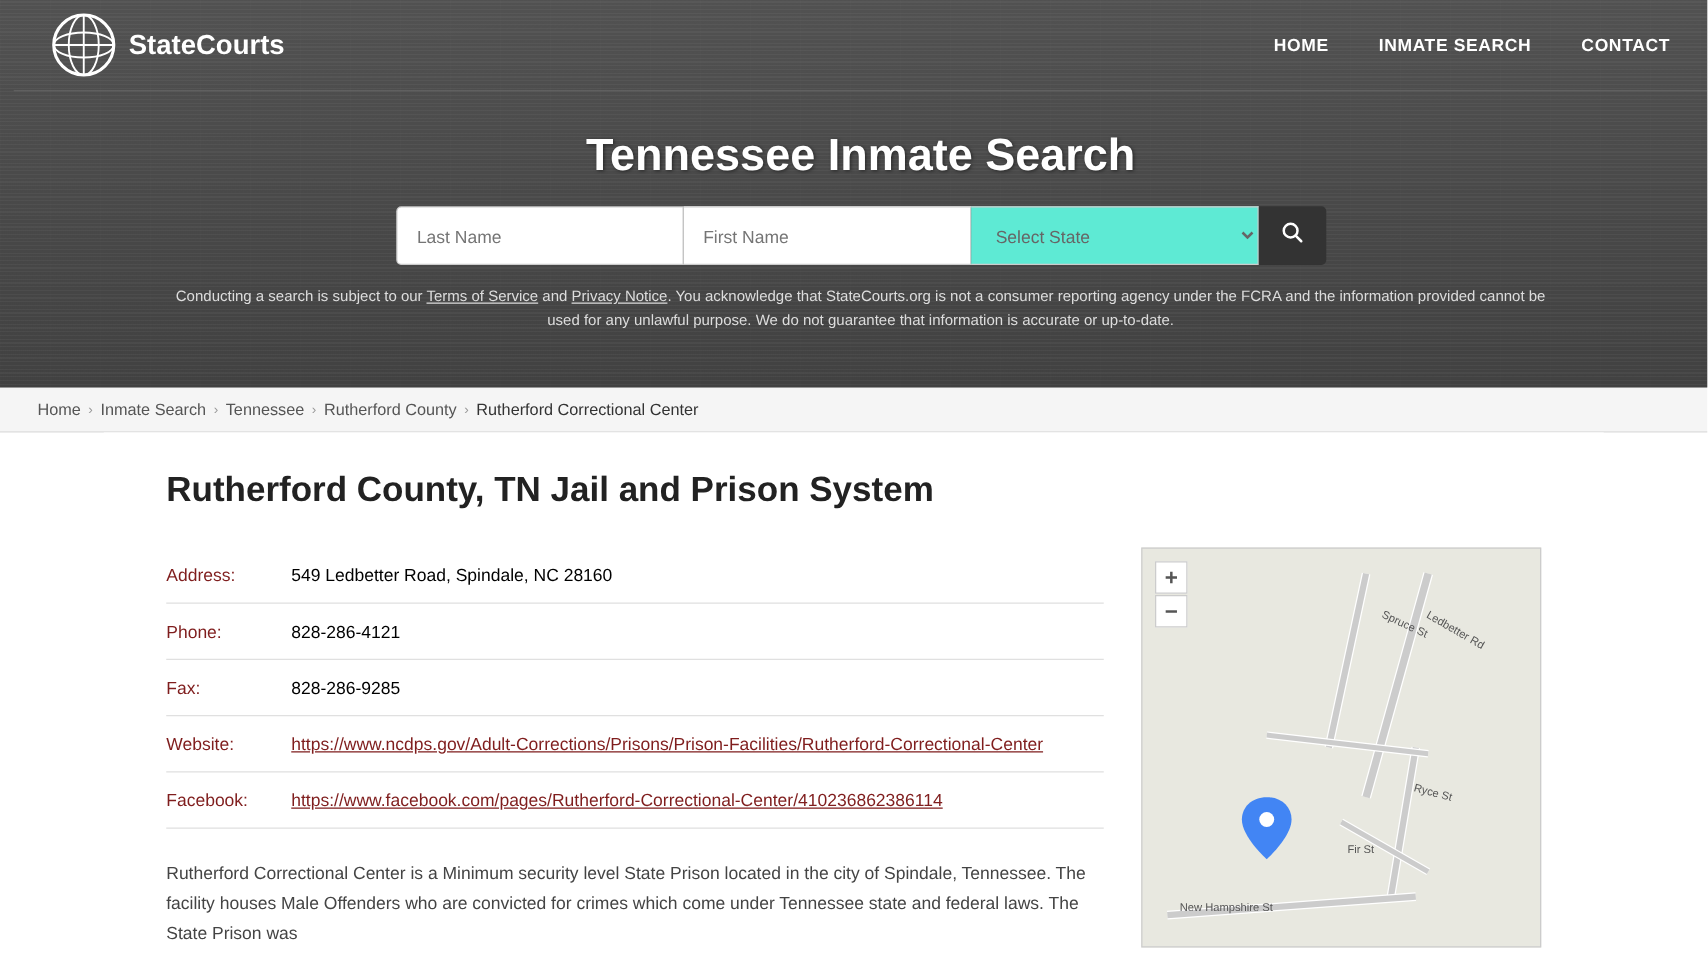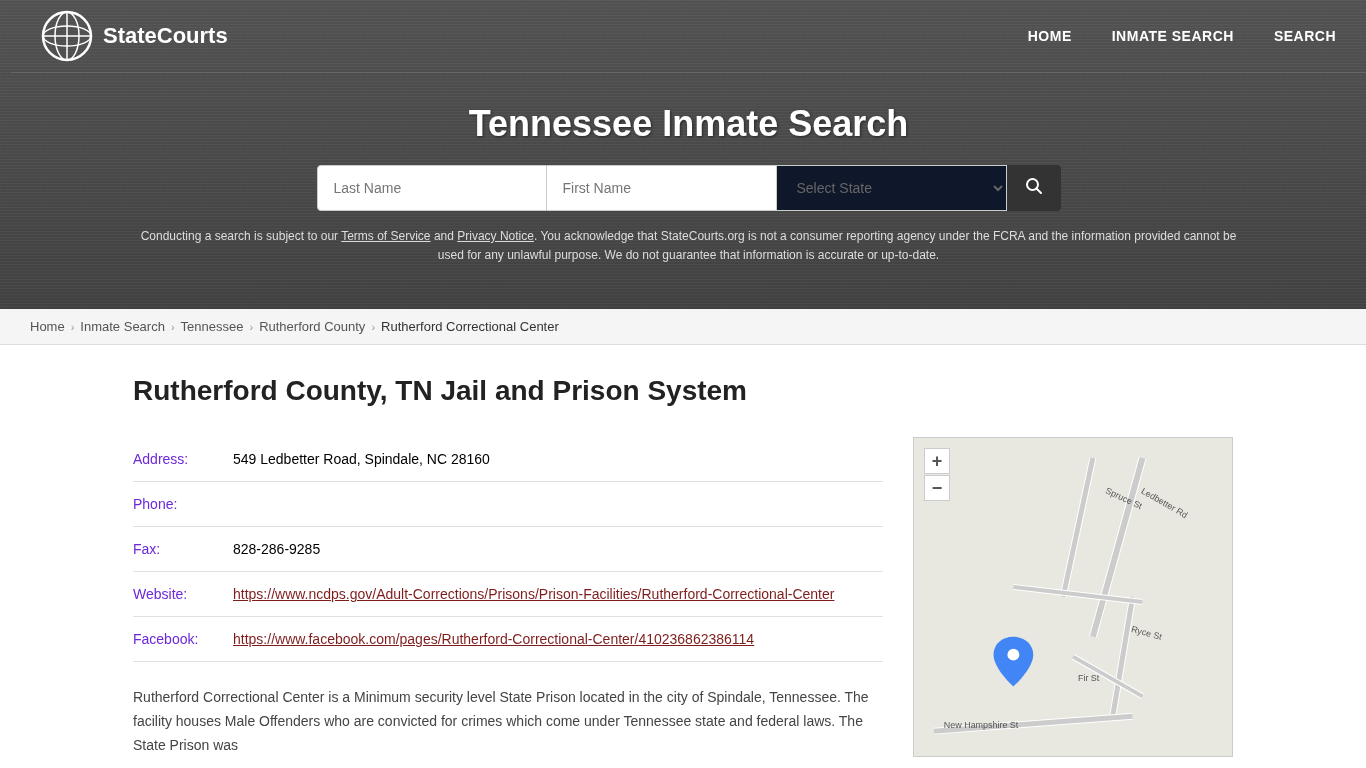--- a/index.html
+++ b/index.html
@@ -89,21 +89,21 @@
       border-radius: 4px 0 0 4px;
       width: 230px;
     }
     .search-bar input:nth-child(2) {
       border-left: none;
       width: 230px;
     }
     .search-bar select {
       border-left: none;
       width: 230px;
-      background: #0f172a;
+      background: #5eead4;
       color: #666;
       appearance: auto;
     }
     .search-btn {
       background: #333;
       color: #fff;
       border: none;
       padding: 12px 18px;
       cursor: pointer;
       border-radius: 0 4px 4px 0;
@@ -170,21 +170,21 @@
       min-width: 0;
     }
     .info-row {
       display: flex;
       gap: 0;
       padding: 14px 0;
       border-bottom: 1px solid #e0e0e0;
       align-items: flex-start;
     }
     .info-label {
-      color: #6d28d9;
+      color: #7f1d1d;
       min-width: 100px;
       font-size: 14px;
     }
     .info-value {
       color: #000000;
       font-size: 14px;
       flex: 1;
     }
     .info-link {
       color: #7f1d1d;
@@ -267,21 +267,21 @@
           <ellipse cx="26" cy="26" rx="12" ry="24" fill="none" stroke="white" stroke-width="1.5"></ellipse>
           <ellipse cx="26" cy="26" rx="24" ry="10" fill="none" stroke="white" stroke-width="1.5"></ellipse>
           <line x1="2" y1="26" x2="50" y2="26" stroke="white" stroke-width="1.5"></line>
           <line x1="26" y1="2" x2="26" y2="50" stroke="white" stroke-width="1.5"></line>
         </svg>
         <span class="logo-text">StateCourts</span>
       </div>
       <div class="nav-links">
         <a class="nav-link">HOME</a>
         <a class="nav-link">INMATE SEARCH</a>
-        <a class="nav-link">SEARCH</a>
+        <a class="nav-link">CONTACT</a>
       </div>
     </nav>
 
     <div class="hero">
       <h1 class="hero-title">Tennessee Inmate Search</h1>
       <div class="search-bar">
         <input type="text" placeholder="Last Name" style="">
         <input type="text" placeholder="First Name" style="">
         <select>
           <option>Select State</option>
@@ -321,20 +321,21 @@
 
   <div class="info-map">
 
     <div class="info-section">
       <div class="info-row">
         <span class="info-label">Address:</span>
         <span class="info-value">549 Ledbetter Road, Spindale, NC 28160</span>
       </div>
       <div class="info-row">
         <span class="info-label">Phone:</span>
+        <span class="info-value">828-286-4121</span>
       </div>
       <div class="info-row">
         <span class="info-label">Fax:</span>
         <span class="info-value">828-286-9285</span>
       </div>
       <div class="info-row">
         <span class="info-label">Website:</span>
         <a class="info-link" href="#">https://www.ncdps.gov/Adult-Corrections/Prisons/Prison-Facilities/Rutherford-Correctional-Center</a>
       </div>
       <div class="info-row">

